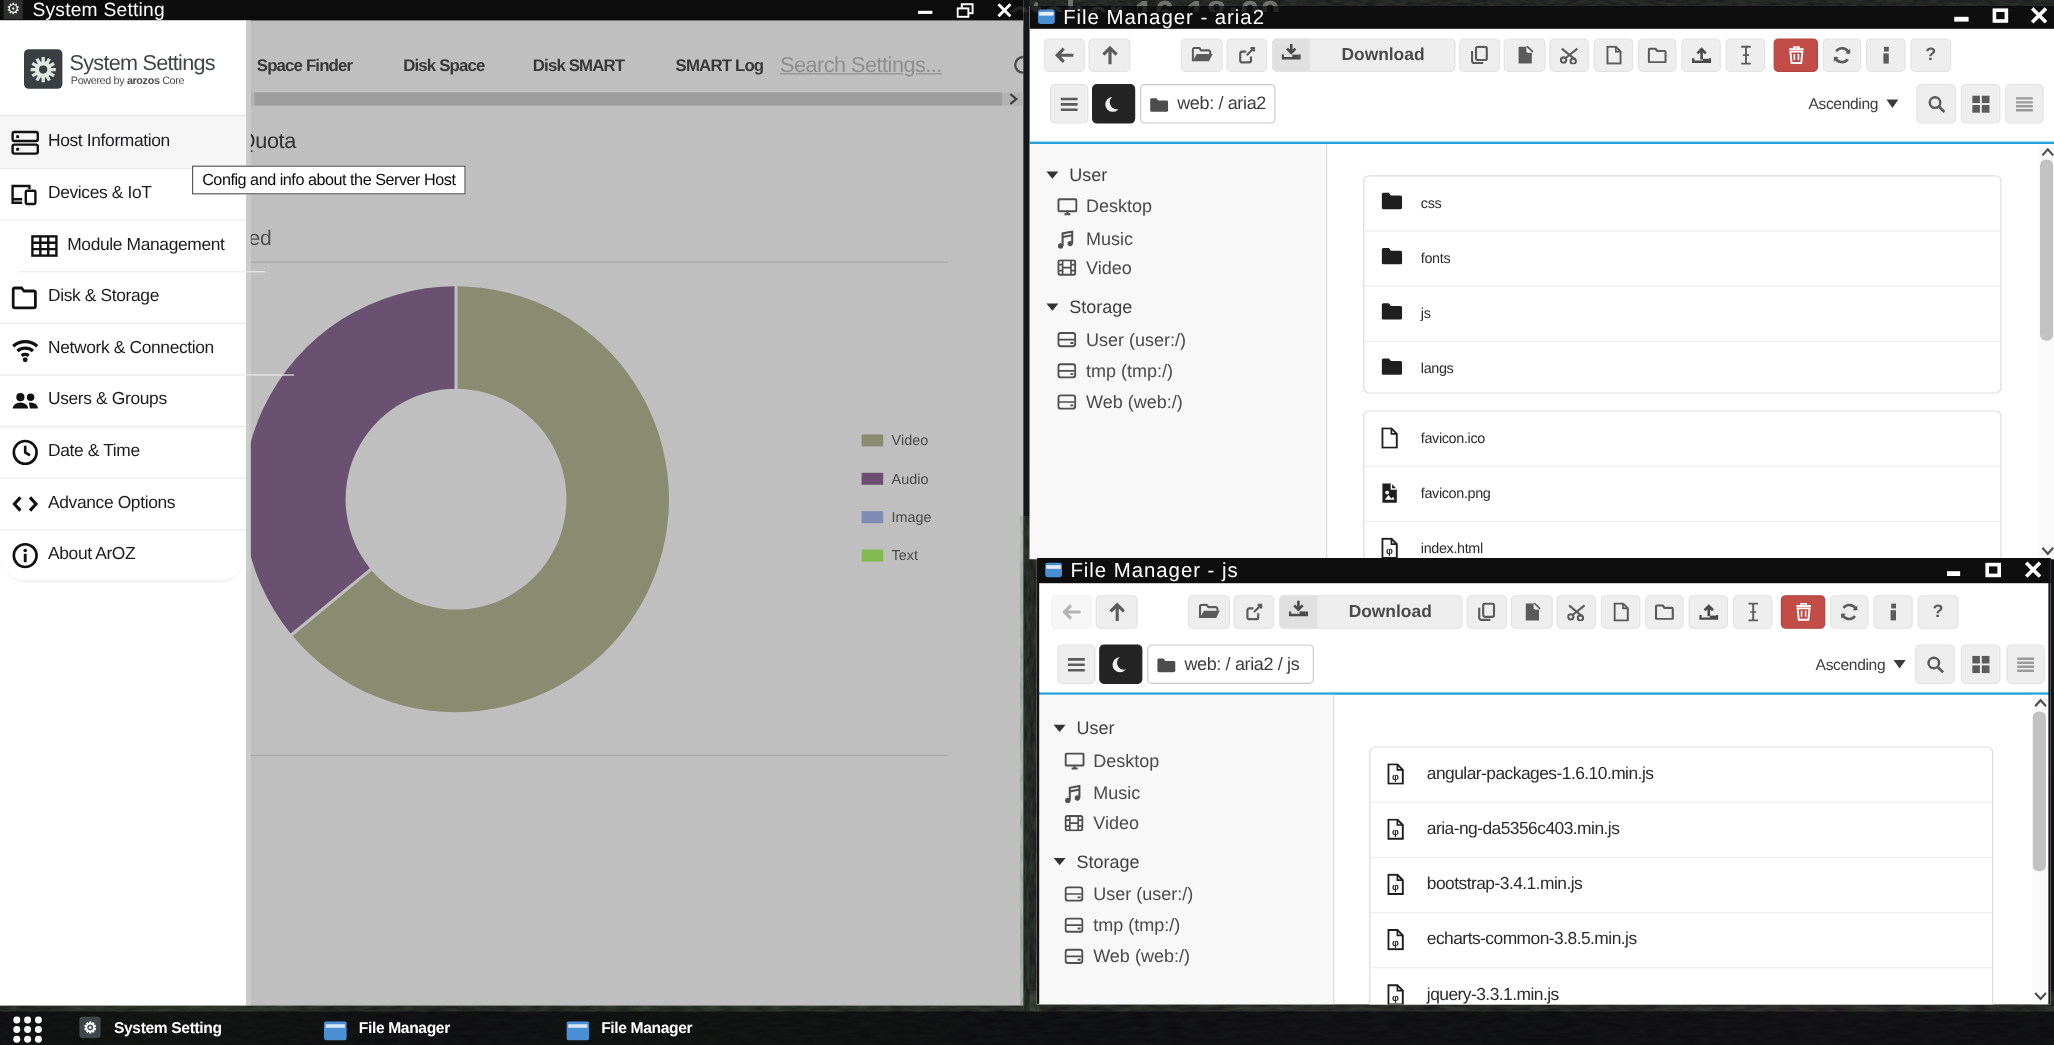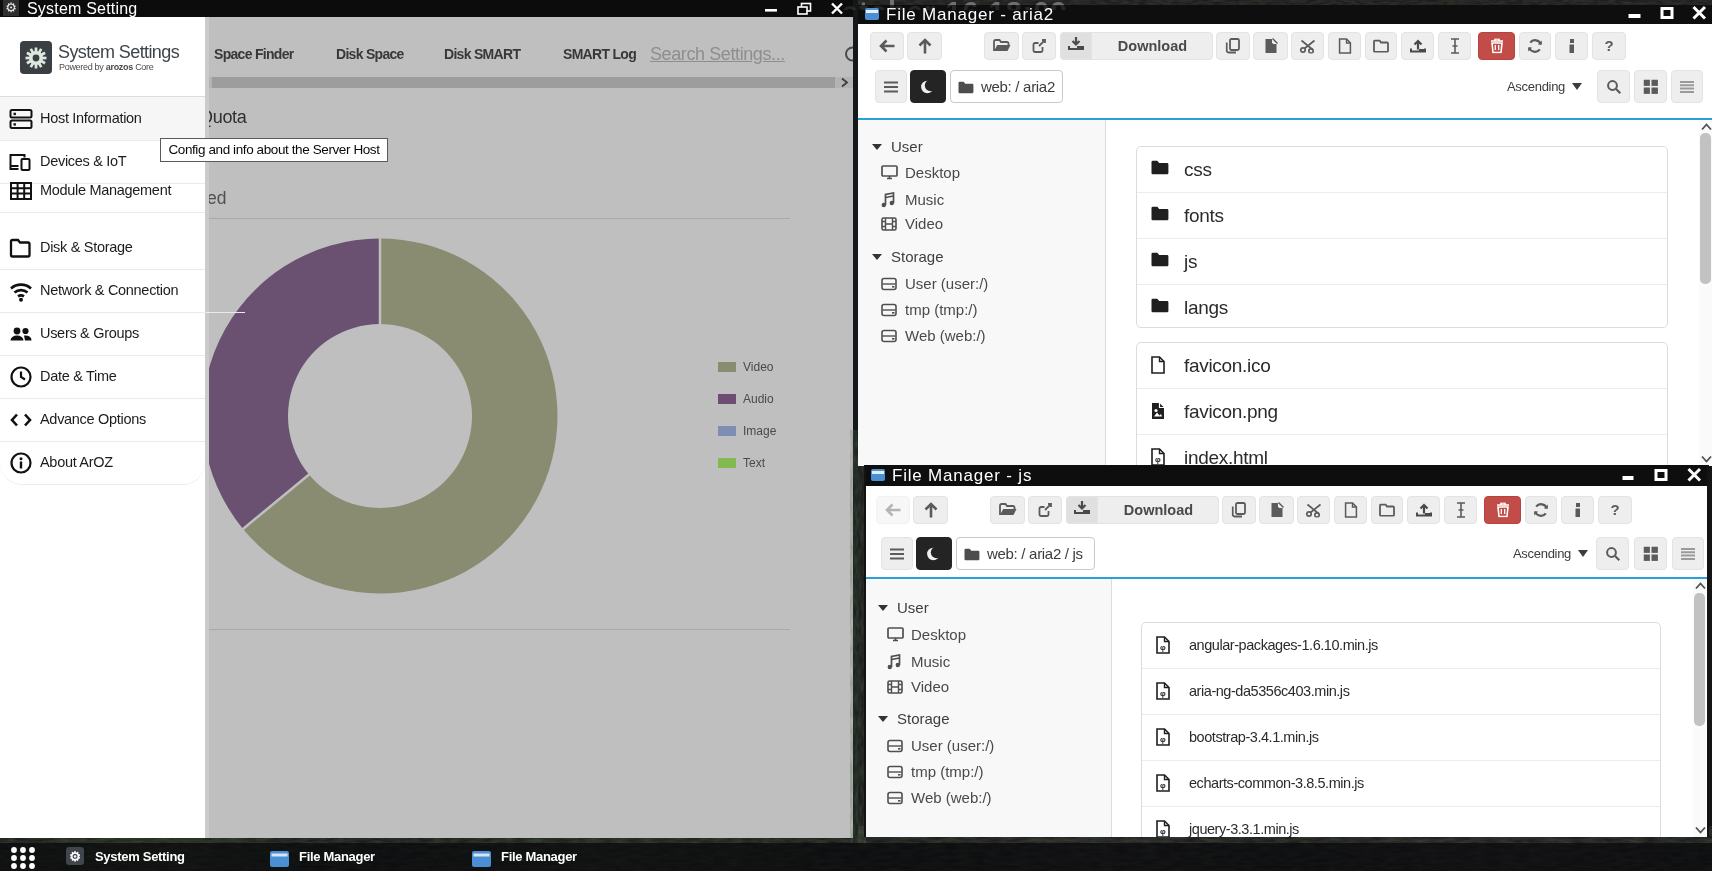--- a/index.html
+++ b/index.html
@@ -55,21 +55,21 @@
     box-sizing:border-box;color:#555;}
   .btn svg{position:absolute;left:50%;top:50%;transform:translate(-50%,-50%);}
   .blue{position:absolute;height:2px;background:#27a2d9;}
   .fmsb{position:absolute;background:#f8f8f8;border-right:1px solid #dcdcdc;box-sizing:border-box;}
   .trow{position:absolute;font-size:15px;color:#4a4a4a;height:20px;line-height:20px;white-space:nowrap;}
   .tri{display:inline-block;width:0;height:0;border-left:5px solid transparent;
     border-right:5px solid transparent;border-top:6px solid #333;margin-right:9px;position:relative;top:-2px;}
   .fbox{position:absolute;background:#fff;border:1px solid #dcdcdc;border-radius:5px;box-sizing:border-box;}
   .frow{position:relative;height:45px;border-bottom:1px solid #ececec;}
   .frow:last-child{border-bottom:none;}
-  .frow .nm{position:absolute;left:47px;top:0;line-height:45px;font-size:19px;letter-spacing:-0.3px;color:#2b2b2b;white-space:nowrap;}
+  .frow .nm{position:absolute;left:47px;top:0;line-height:45px;font-size:12px;letter-spacing:-0.3px;color:#2b2b2b;white-space:nowrap;}
   .frow svg{position:absolute;left:14px;top:13px;}
   .vscroll{position:absolute;width:13px;background:#f5f5f5;}
   .vthumb{position:absolute;left:1px;width:11px;background:#c2c2c2;border-radius:5px;}
   
   #fm2 .frow .nm{font-size:14.5px;letter-spacing:-0.45px;}
   #task{position:absolute;left:0;top:843px;width:1712px;height:28px;background:rgba(9,8,11,0.72);}
   .titem{position:absolute;top:0;height:28px;line-height:28px;color:#fff;font-size:13px;font-weight:700;letter-spacing:-0.3px;}
 </style>
 </head>
 <body>
@@ -178,21 +178,21 @@
         </svg>
         <div class="lab">Host Information</div>
       </div>
 <div class="mrow" style="top:140px;">
         <svg width="24" height="24">
           <path d="M9.5 19 H1.5 V5 h14 V7.5 M1.5 16 h8" fill="none" stroke="#111" stroke-width="2"></path>
           <rect x="12.5" y="9" width="8" height="11" rx="1" fill="none" stroke="#111" stroke-width="2"></rect>
         </svg>
         <div class="lab">Devices &amp; IoT</div>
       </div>
-<div class="mrow" style="top:169px;">
+<div class="mrow" style="top:183px;margin-left:16px;">
         <svg width="24" height="24">
           <rect x="2" y="4" width="20" height="16" fill="none" stroke="#111" stroke-width="2"></rect>
           <path d="M2 9.3 h20 M2 14.6 h20 M8.6 4 v16 M15.2 4 v16" stroke="#111" stroke-width="2"></path>
         </svg>
         <div class="lab">Module Management</div>
       </div>
 <div class="mrow" style="top:226px;">
         <svg width="24" height="24">
           <path d="M2 19 V5.5 a1.5 1.5 0 0 1 1.5-1.5 h5.5 l2 2.5 h8 a1.5 1.5 0 0 1 1.5 1.5 V19 a1.5 1.5 0 0 1 -1.5 1.5 h-15.5 A1.5 1.5 0 0 1 2 19 Z" fill="none" stroke="#111" stroke-width="2.3"></path>
         </svg>

